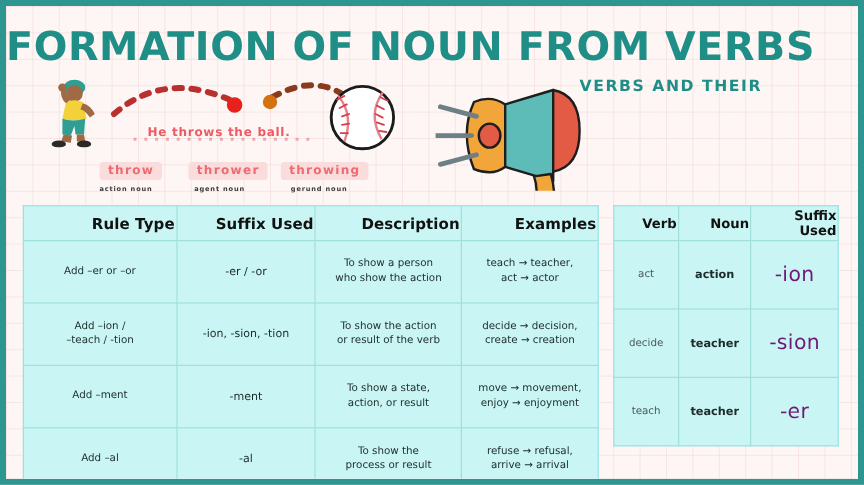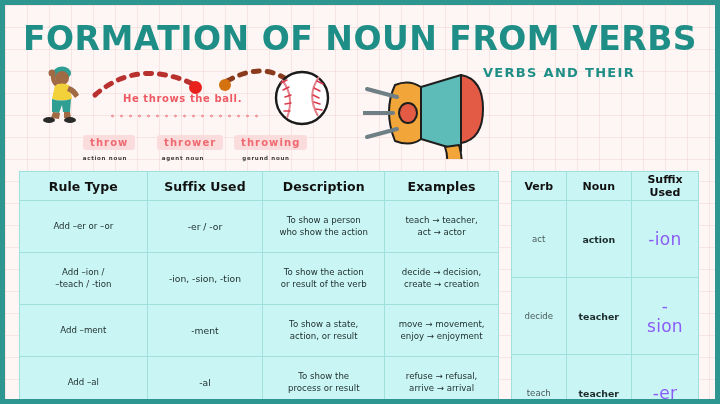--- a/index.html
+++ b/index.html
@@ -20,41 +20,40 @@
     position:absolute;inset:0;
     background-color:#fdf6f4;
     background-image:
       linear-gradient(to right, rgba(226,170,170,.22) 1px, transparent 1px),
       linear-gradient(to bottom, rgba(226,170,170,.22) 1px, transparent 1px);
     background-size:22px 22px;
   }
   
   #title{
     position:absolute;left:0;right:0;top:14px;
-    text-align:center;
     font-family:"DejaVu Sans", sans-serif;
     font-weight:bold;
     font-size:33px;
     letter-spacing:.5px;
     color:#1f8e86;
     white-space:nowrap;
   }
   
   #band{position:absolute;left:0;top:56px;width:720px;height:108px;}
 
   
   .boy{position:absolute;left:28px;top:4px;width:56px;height:58px;}
 
   
   .arc{position:absolute;}
   .ball-red{position:absolute;width:13px;height:13px;border-radius:50%;background:#e8211d;}
   .ball-orange{position:absolute;width:12px;height:12px;border-radius:50%;background:#d4720f;}
 
   #sentence{
-    position:absolute;left:105px;top:32px;width:145px;
+    position:absolute;left:105px;top:44px;width:145px;
     text-align:center;
     font-family:"DejaVu Sans", sans-serif;
     font-weight:bold;font-size:10px;letter-spacing:.6px;
     color:#ee5a63;
   }
   #dotline{
     position:absolute;left:103px;top:53px;width:152px;height:4px;
     background-image:radial-gradient(circle, #f2a0a4 1.4px, transparent 1.6px);
     background-size:9px 4px;
   }
@@ -105,35 +104,35 @@
   }
   #right-table{
     position:absolute;left:506px;top:166px;width:188px;
     background:#c9f6f4;
     border:1px solid #9fe0dd;
   }
   #left-table th,#right-table th{
     border:1px solid #9fe0dd;
     font-family:"DejaVu Sans", sans-serif;
     font-weight:bold;color:#111;
-    text-align:center;
+    text-align:right;
   }
   #left-table td,#right-table td{
     border:1px solid #9fe0dd;
     text-align:center;color:#1c2b2b;
     font-family:"DejaVu Sans", sans-serif;
   }
   #left-table th{font-size:12.5px;height:26px;letter-spacing:.1px;}
   #left-table td{font-size:8.6px;line-height:11.5px;height:45px;padding:3px 4px;}
   #left-table td.suffix{font-weight:normal;font-size:9.2px;margin-left:24px;}
   #right-table th{font-size:11px;height:26px;}
-  #right-table td{height:52px;padding:12px;margin-top:13px;}
+  #right-table td{height:52px;padding:2px;margin-top:13px;}
   #right-table td.verb{font-size:8.6px;color:#4c5a5a;}
   #right-table td.noun{font-size:9.4px;font-weight:bold;}
-  #right-table td.sfx{font-size:17px;color:#8b5cf6;letter-spacing:.3px;}
+  #right-table td.sfx{font-size:17px;color:#701a75;letter-spacing:.3px;}
 </style>
 </head>
 <body>
 
 <div id="page">
   <div id="grid"></div>
 
   <div id="title">FORMATION OF NOUN FROM VERBS</div>
 
 

